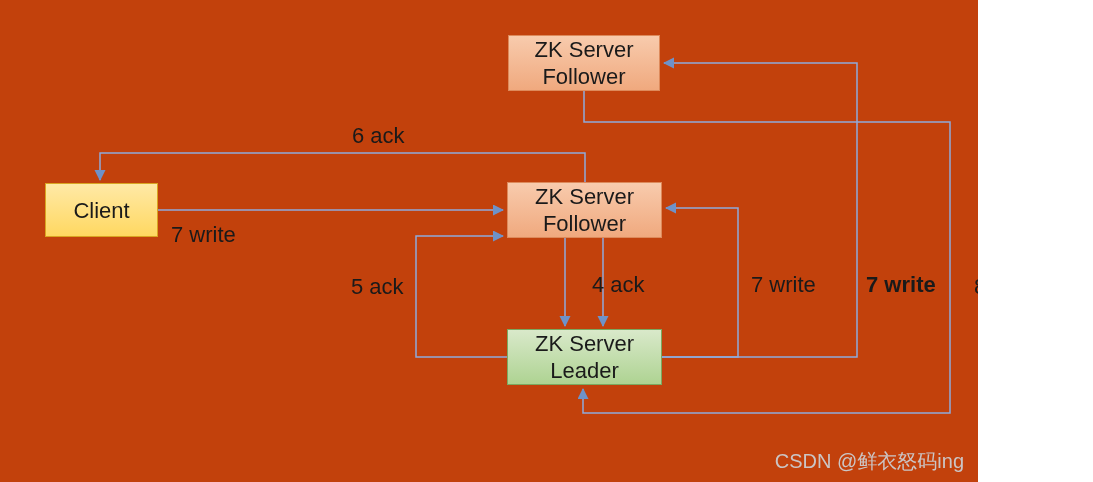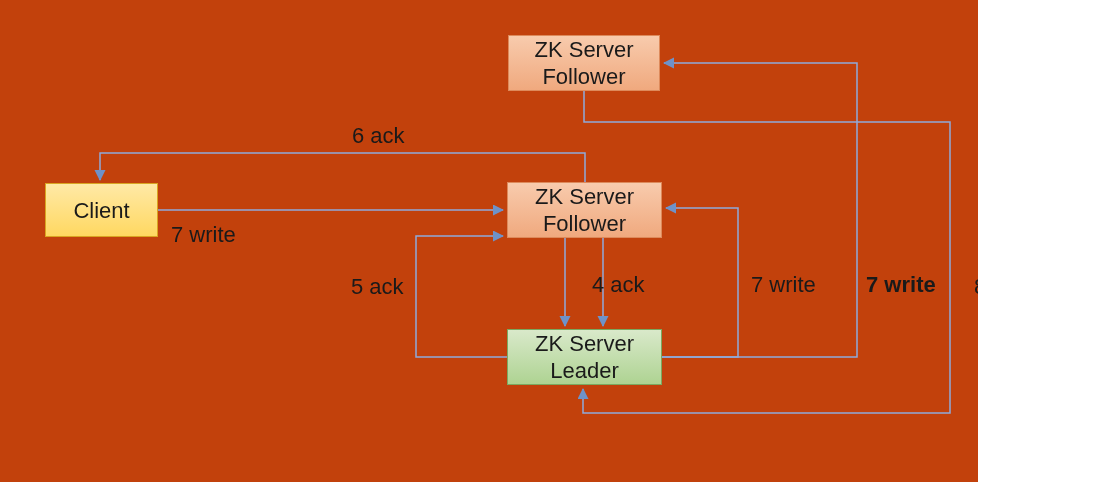--- a/index.html
+++ b/index.html
@@ -103,14 +103,15 @@
   <div class="edge-label" style="left:592px; top:272px;">4 ack</div>
 
   <div class="edge-label" style="left:351px; top:274px;">5 ack</div>
 
   <div class="edge-label" style="left:352px; top:123px;">6 ack</div>
 
   <div class="edge-label" style="left:866px; top:272px;font-weight:bold;">7 write</div>
 
   <div class="edge-label" style="left:974px; top:274px;text-align:right;">8 ack</div>
 
+  <div class="watermark">CSDN @鲜衣怒码ing</div>
 
 </div>
 
 </body></html>

